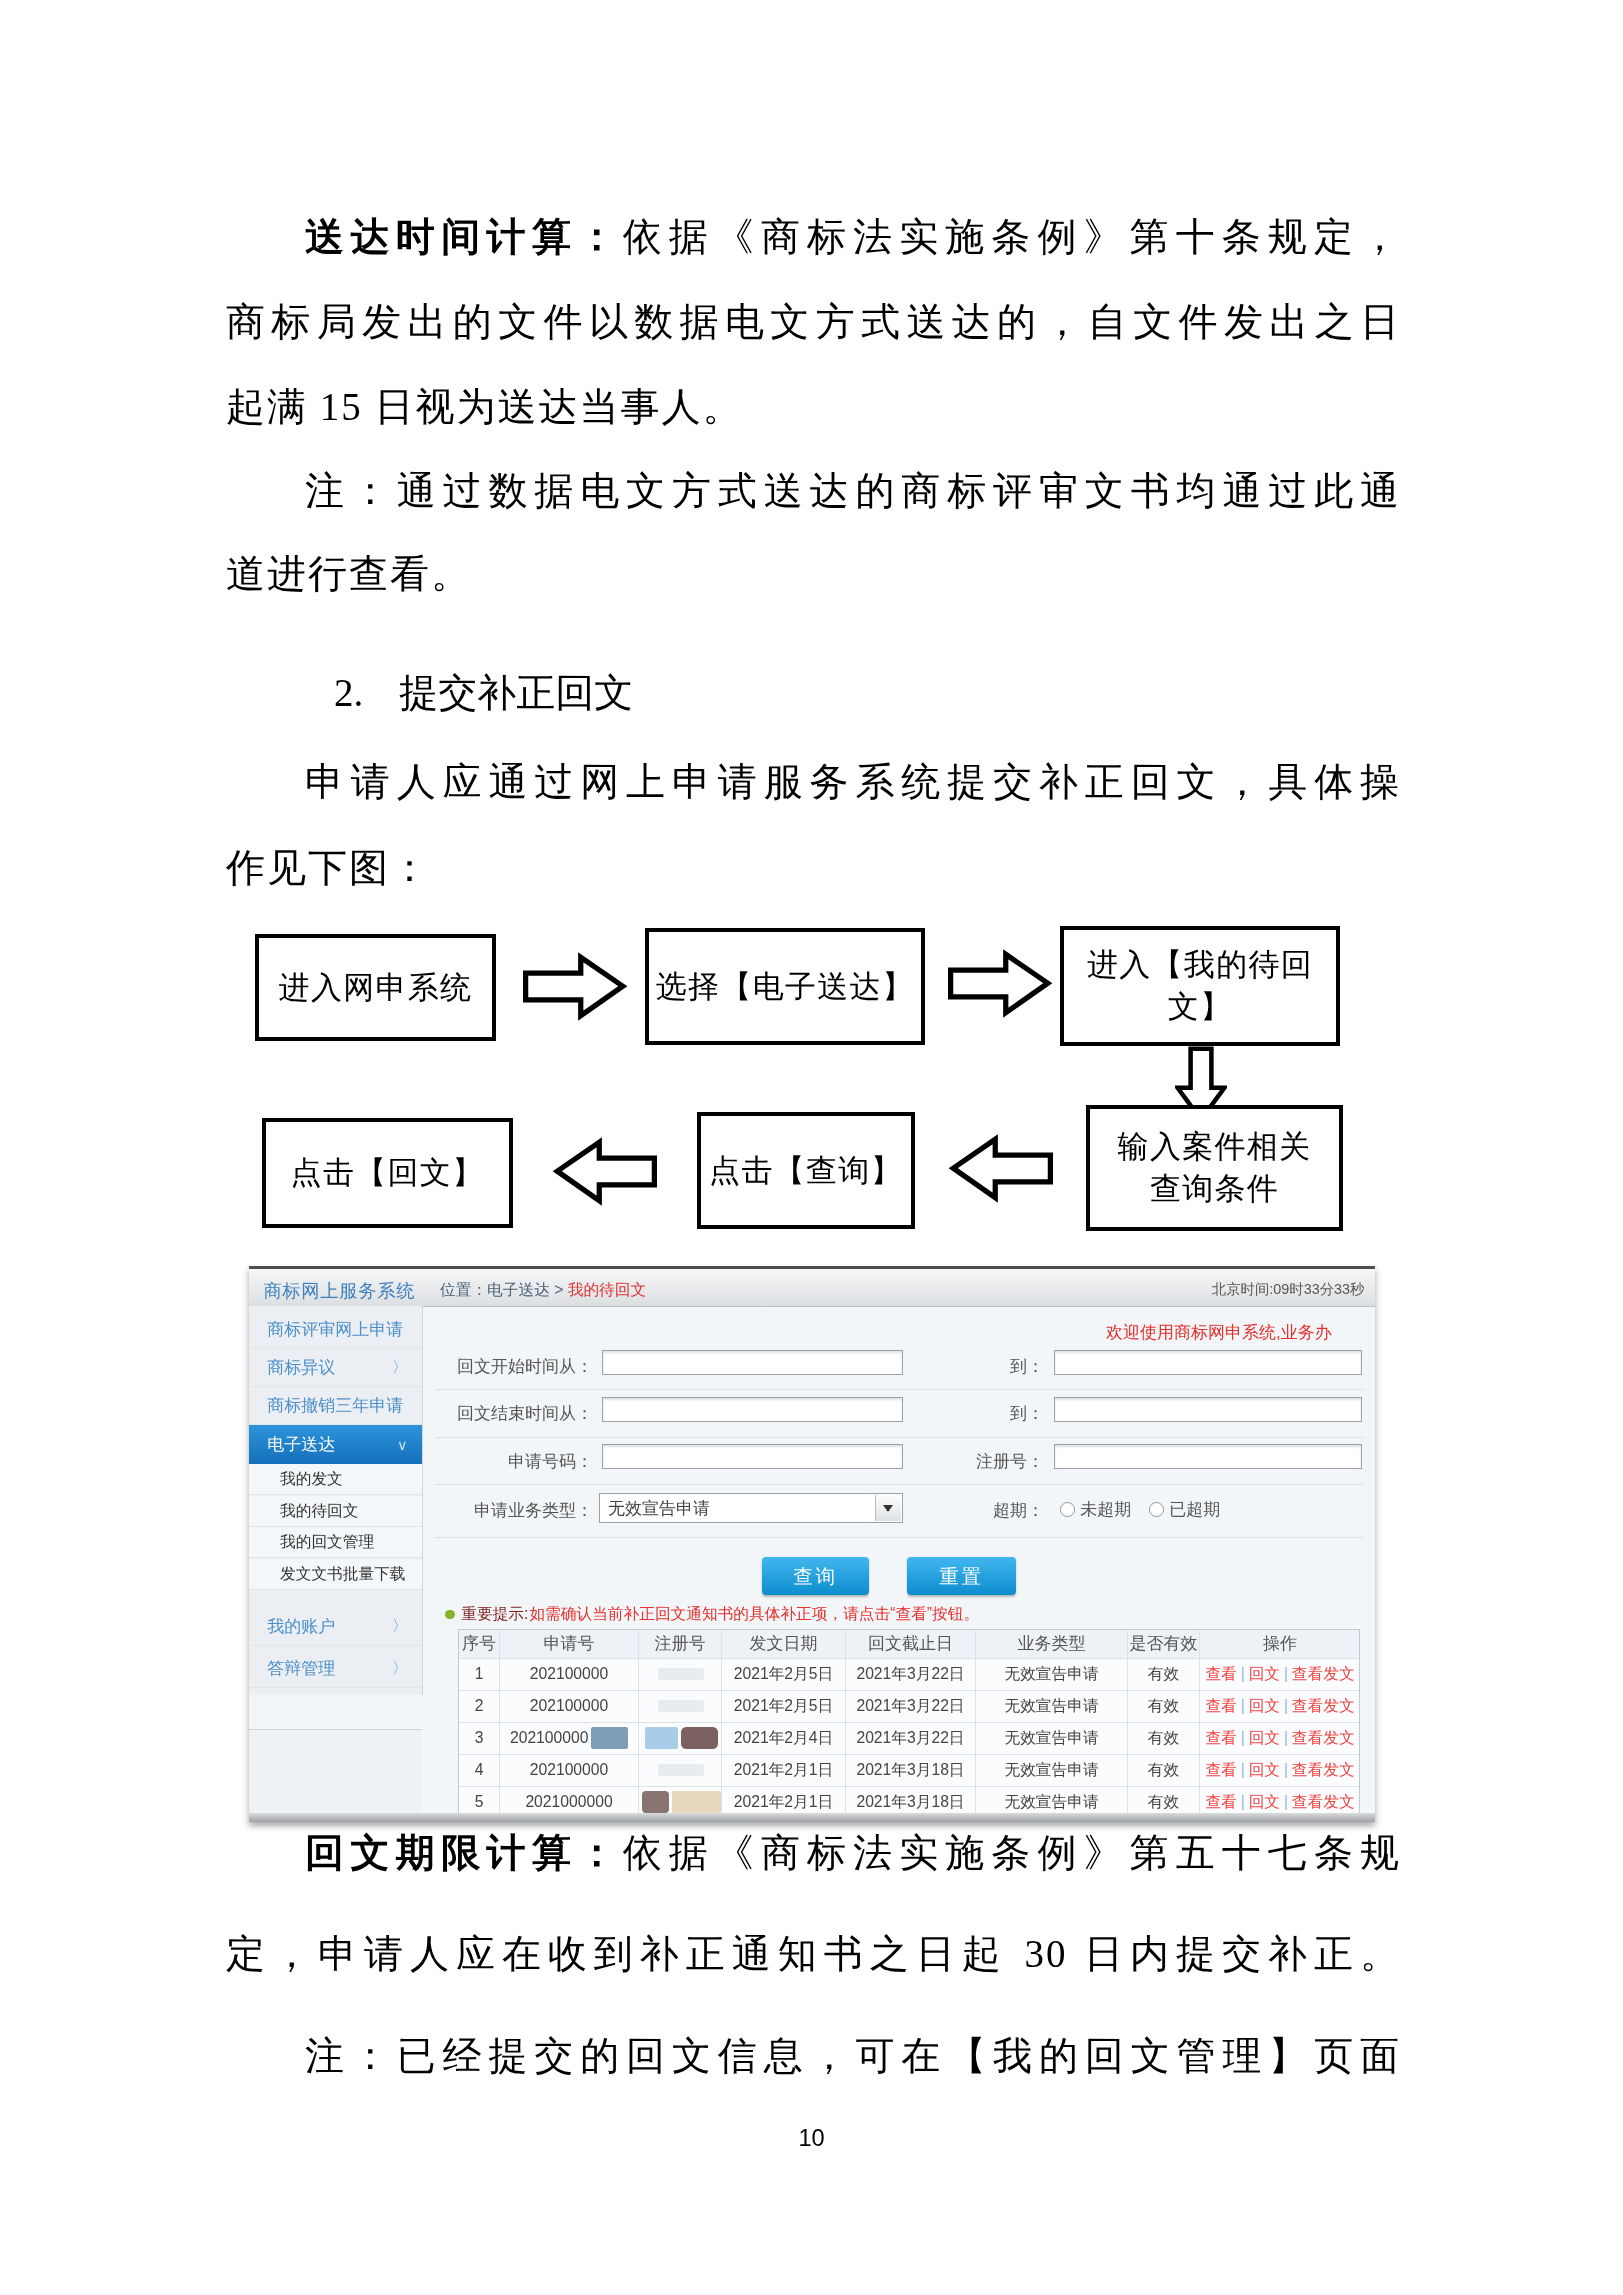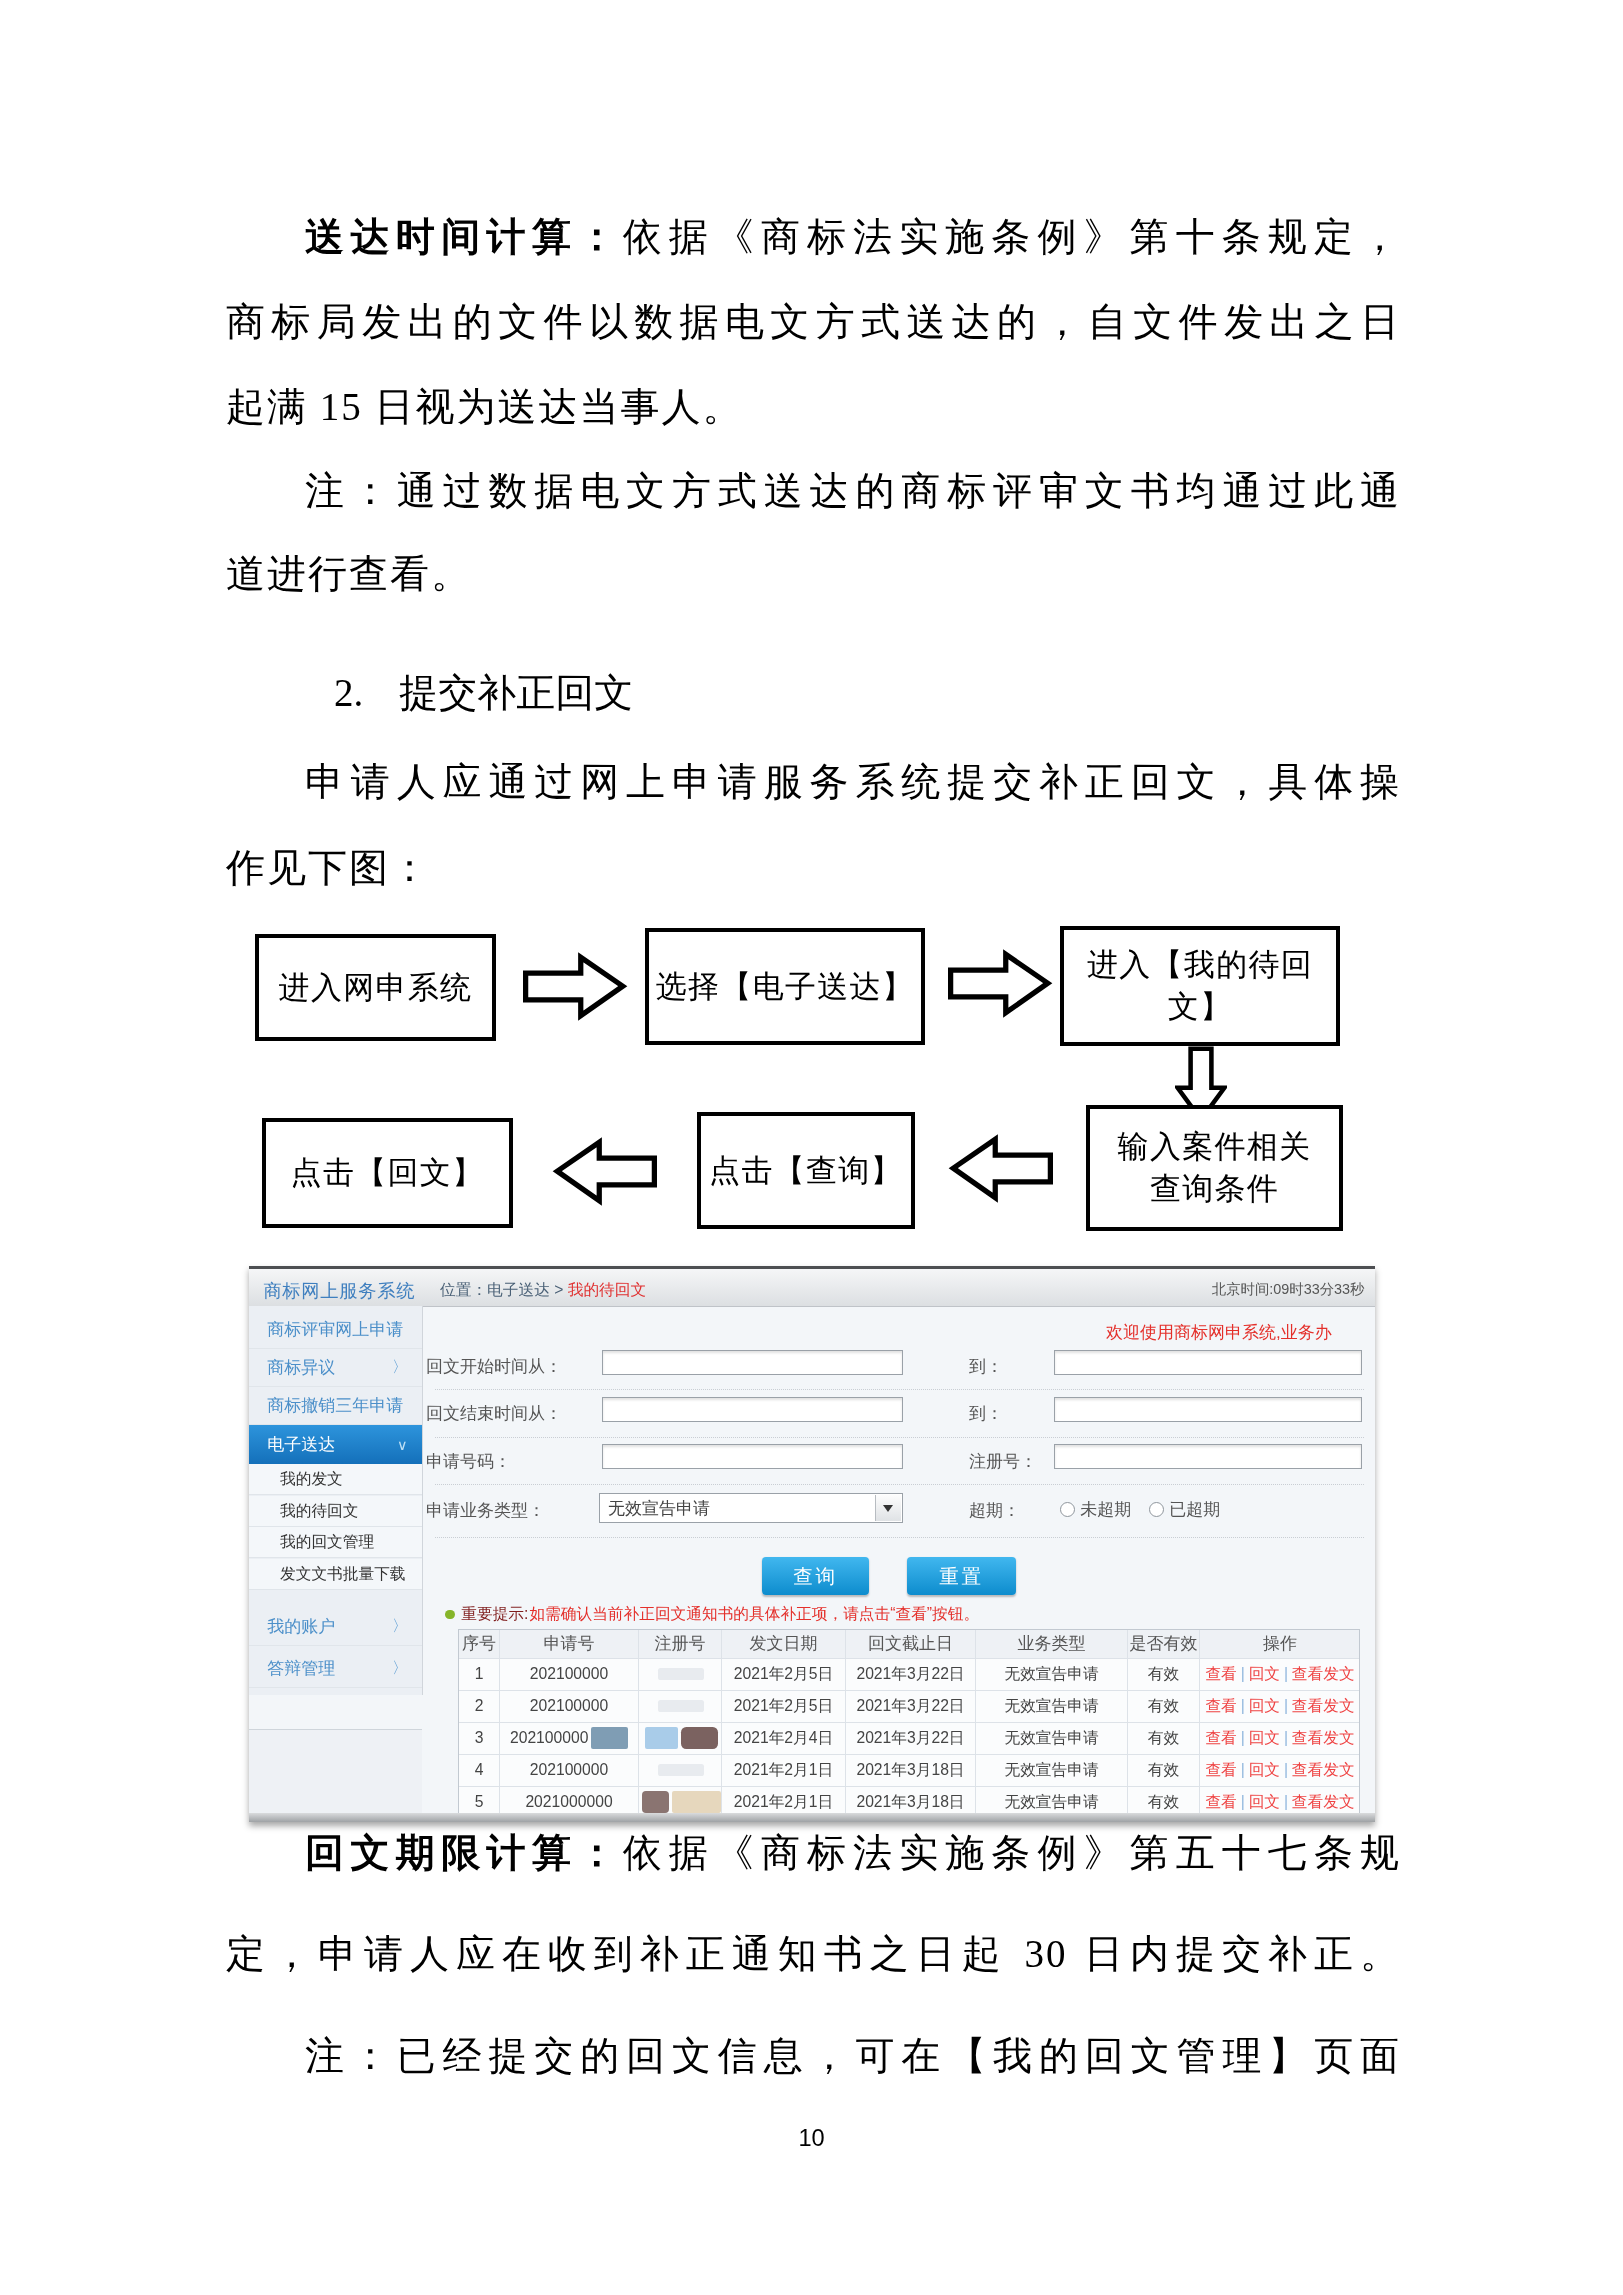--- a/index.html
+++ b/index.html
@@ -35,21 +35,21 @@
   .sbitem{position:absolute;left:0;width:173px;display:flex;align-items:center;
         border-bottom:0.7px solid #e0e5ea;box-sizing:border-box;cursor:pointer;}
   .sbtop{height:38px;padding-left:18.3px;font-size:17px;color:#4b8fc9;}
   .sbtop .chev{position:absolute;right:14.4px;font-size:15.7px;color:#5f9fd4;}
   .sbactive{height:39px;padding-left:18.3px;font-size:17px;color:#fff;
         background:linear-gradient(#2d94dc,#1470ba);border-bottom:none;}
   .sbactive .chev{position:absolute;right:14.4px;font-size:14.4px;color:#bfe0f5;}
   .sbsub{height:31px;padding-left:31px;font-size:15.7px;color:#333;background:#f4f7fa;}
   .sbgrpend{position:absolute;left:0;top:423px;width:173px;border-top:0.7px solid #cfd5db;height:92px;background:#eef1f5;}
   
-  .flabel{position:absolute;font-size:17px;color:#555;white-space:nowrap;}
+  .flabel{position:absolute;font-size:17px;color:#555;text-align:right;white-space:nowrap;}
   .finput{position:absolute;height:25px;background:#fff;border:0.7px solid #9aa1a8;
         box-shadow:inset 0 2px 2.6px rgba(0,0,0,.12);box-sizing:border-box;}
   .fsep{position:absolute;left:186px;width:929px;border-top:1.3px dotted #c9ced4;}
   .fselect{position:absolute;left:350px;width:304px;height:30px;background:#fff;border:0.7px solid #9aa1a8;
         box-sizing:border-box;font-size:17px;color:#444;display:flex;align-items:center;padding-left:7.9px;cursor:pointer;}
   .selarrow{position:absolute;right:1.3px;top:1.3px;width:25px;height:26px;background:linear-gradient(#fdfdfd,#dfe2e5);
         border-left:0.7px solid #b7bcc1;display:flex;align-items:center;justify-content:center;}
   .selarrow i{width:0;height:0;border-left:5.9px solid transparent;border-right:5.9px solid transparent;
         border-top:7.2px solid #333;}
   .radio{display:inline-block;width:13px;height:13px;border:1.3px solid #8f969d;border-radius:50%;

